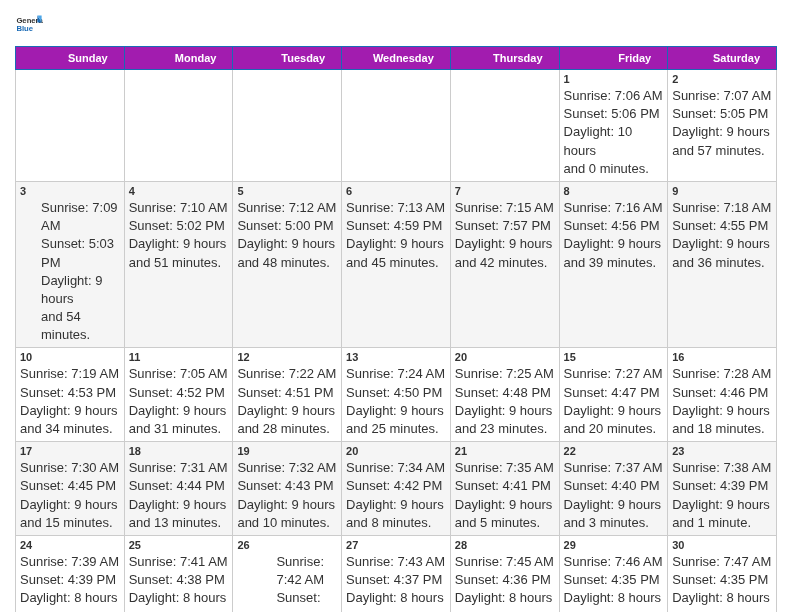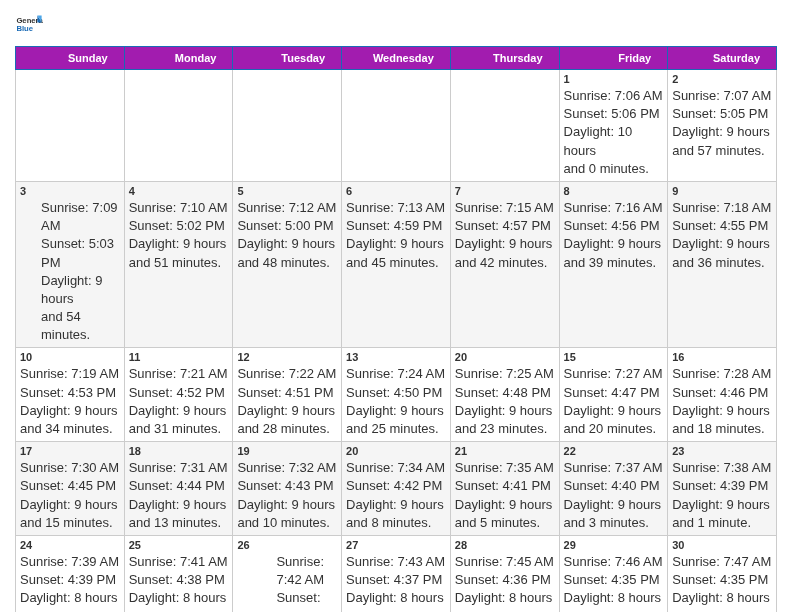--- a/index.html
+++ b/index.html
@@ -161,21 +161,21 @@
           <td>
             <span class="day-num">6</span>
             <div class="day-info" style="white-space: pre-line;">Sunrise: 7:13 AM
 Sunset: 4:59 PM
 Daylight: 9 hours
 and 45 minutes.</div>
           </td>
           <td>
             <span class="day-num">7</span>
             <div class="day-info" style="white-space: pre-line;">Sunrise: 7:15 AM
-Sunset: 4:57 PM
+Sunset: 7:57 PM
 Daylight: 9 hours
 and 42 minutes.</div>
           </td>
           <td>
             <span class="day-num">8</span>
             <div class="day-info" style="white-space: pre-line;">Sunrise: 7:16 AM
 Sunset: 4:56 PM
 Daylight: 9 hours
 and 39 minutes.</div>
           </td>
@@ -190,21 +190,21 @@
         <tr>
           <td>
             <span class="day-num">10</span>
             <div class="day-info" style="white-space: pre-line;">Sunrise: 7:19 AM
 Sunset: 4:53 PM
 Daylight: 9 hours
 and 34 minutes.</div>
           </td>
           <td>
             <span class="day-num">11</span>
-            <div class="day-info" style="white-space: pre-line;">Sunrise: 7:21 AM
+            <div class="day-info" style="white-space: pre-line;">Sunrise: 7:05 AM
 Sunset: 4:52 PM
 Daylight: 9 hours
 and 31 minutes.</div>
           </td>
           <td>
             <span class="day-num">12</span>
             <div class="day-info" style="white-space: pre-line;">Sunrise: 7:22 AM
 Sunset: 4:51 PM
 Daylight: 9 hours
 and 28 minutes.</div>

